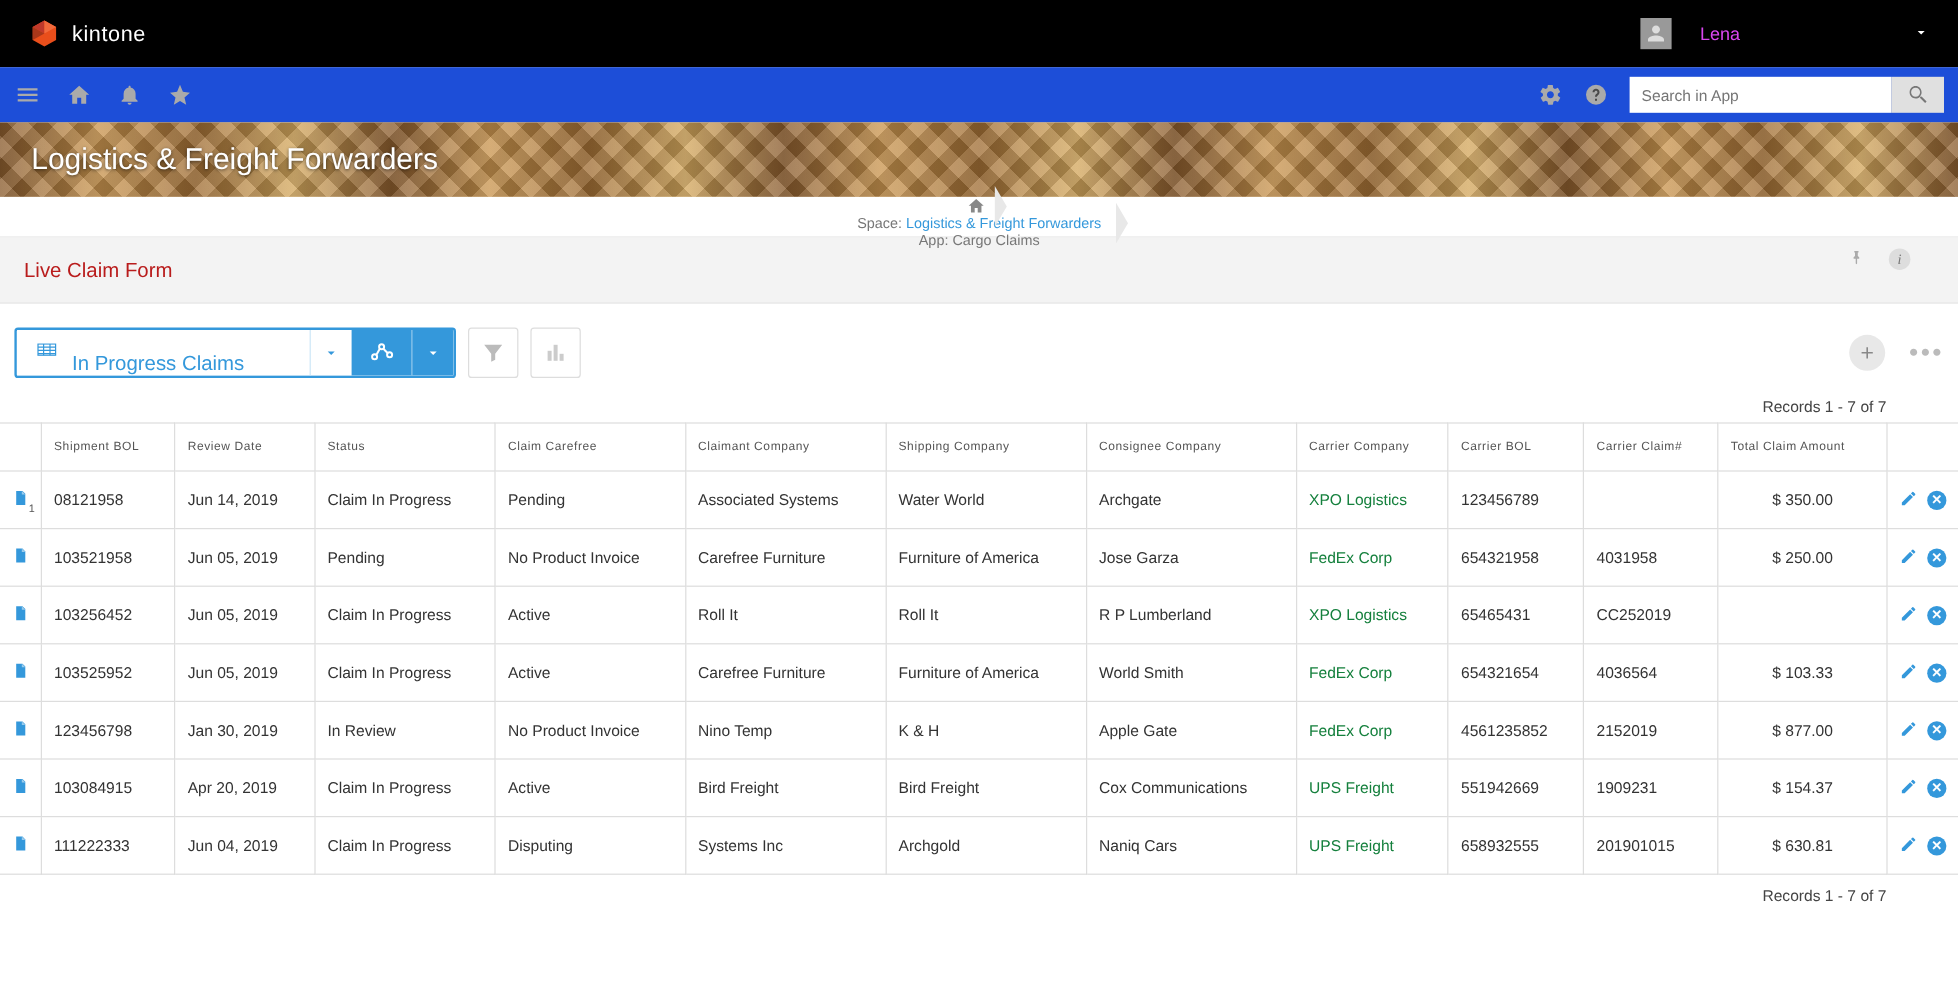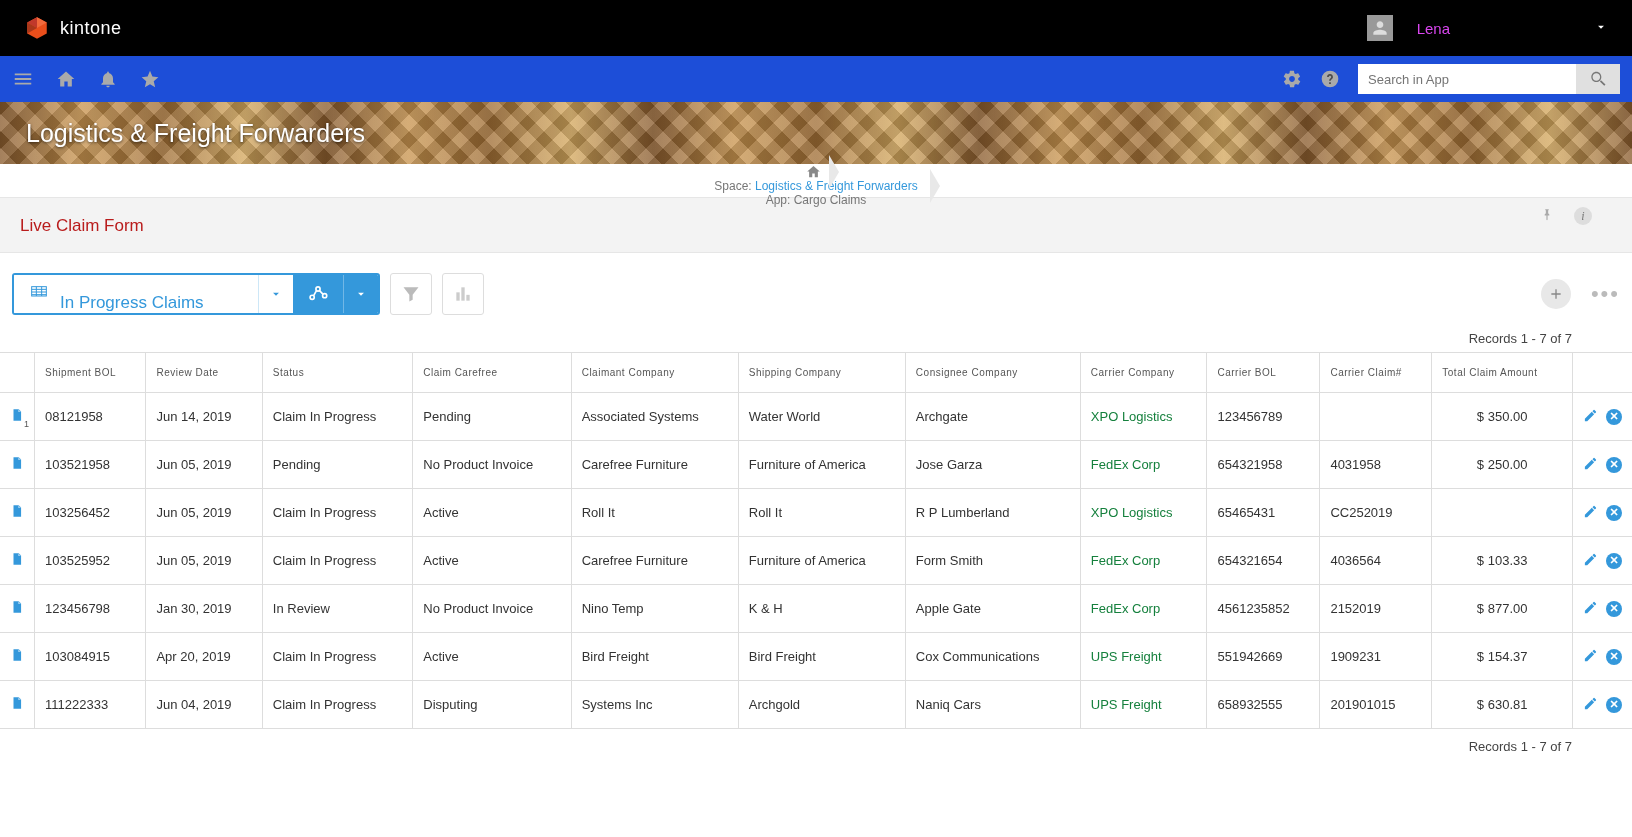--- a/index.html
+++ b/index.html
@@ -341,21 +341,21 @@
         <td><span class="doc-icon"><svg viewBox="0 0 24 24" width="14" height="16" fill="#3498db">
               <path d="M6 2h9l4 4v16H6z"></path>
               <path fill="#fff" d="M14 2v5h5z" opacity="0.5"></path>
             </svg></span></td>
         <td>103525952</td>
         <td>Jun 05, 2019</td>
         <td>Claim In Progress</td>
         <td>Active</td>
         <td>Carefree Furniture</td>
         <td>Furniture of America</td>
-        <td>Form Smith</td>
+        <td>World Smith</td>
         <td><a href="#" class="carrier-link">FedEx Corp</a></td>
         <td>654321654</td>
         <td>4036564</td>
         <td class="amount">$ 103.33</td>
         <td>
           <div class="row-actions">
             <span class="pencil-icon"><svg viewBox="0 0 24 24" width="15" height="15" fill="#3498db">
                 <path d="M3 17.25V21h3.75L17.81 9.94l-3.75-3.75L3 17.25zM20.71 7.04c.39-.39.39-1.02 0-1.41l-2.34-2.34a1 1 0 0 0-1.41 0l-1.83 1.83 3.75 3.75 1.83-1.83z"></path>
               </svg></span>
             <span class="x-icon">✕</span>

